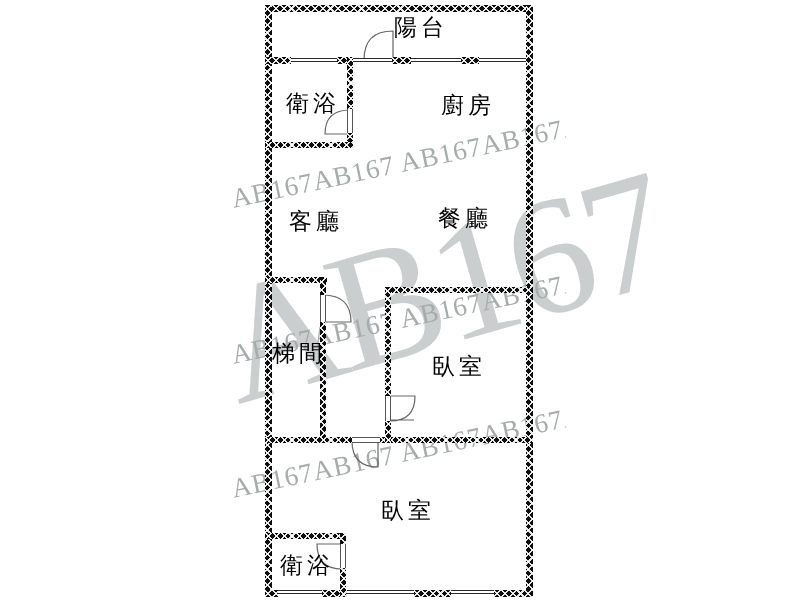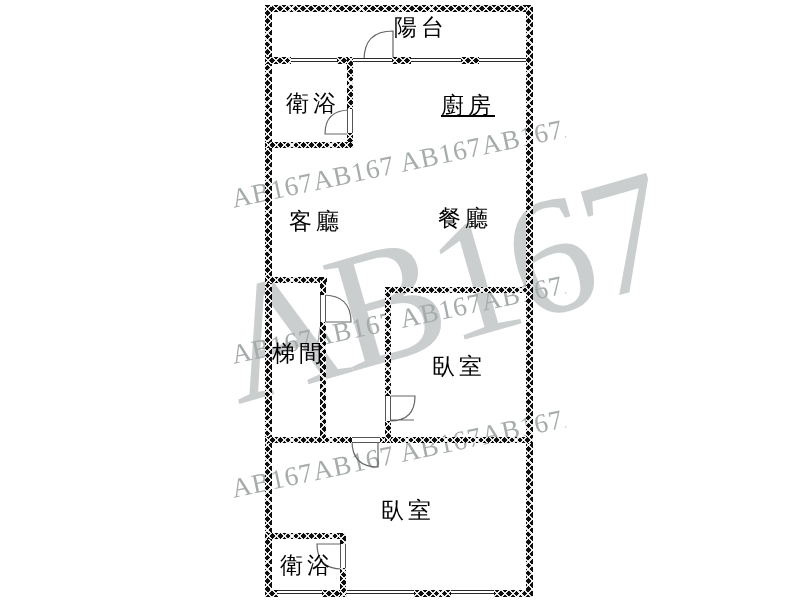--- a/index.html
+++ b/index.html
@@ -97,21 +97,21 @@
   <div class="wall" style="left:385px;top:421px;width:6px;height:22px;"></div>
   <div class="opening-v" style="left:385px;top:396px;width:6px;height:25px;"></div>
 
   <div class="wall" style="left:265px;top:533px;width:78px;height:6px;"></div>
   <div class="wall" style="left:340px;top:533px;width:6px;height:11px;"></div>
   <div class="wall" style="left:340px;top:568px;width:6px;height:29px;"></div>
   <div class="opening-v" style="left:340px;top:544px;width:6px;height:24px;"></div>
 
   <div class="room-label" style="left:394px;top:16px;">陽台</div>
   <div class="room-label" style="left:286px;top:92px;">衛浴</div>
-  <div class="room-label" style="left:441px;top:94px;text-decoration:underline;">廚房</div>
+  <div class="room-label" style="left:441px;top:94px;">廚房</div>
   <div class="room-label" style="left:289px;top:210px;">客廳</div>
   <div class="room-label" style="left:438px;top:209px;font-family:Liberation Mono, monospace;">餐廳</div>
   <div class="room-label" style="left:272px;top:342px;">梯間</div>
   <div class="room-label" style="left:432px;top:355px;">臥室</div>
   <div class="room-label" style="left:381px;top:499px;">臥室</div>
   <div class="room-label" style="left:280px;top:554px;">衛浴</div>
 
 </div>
 
 </body></html>

